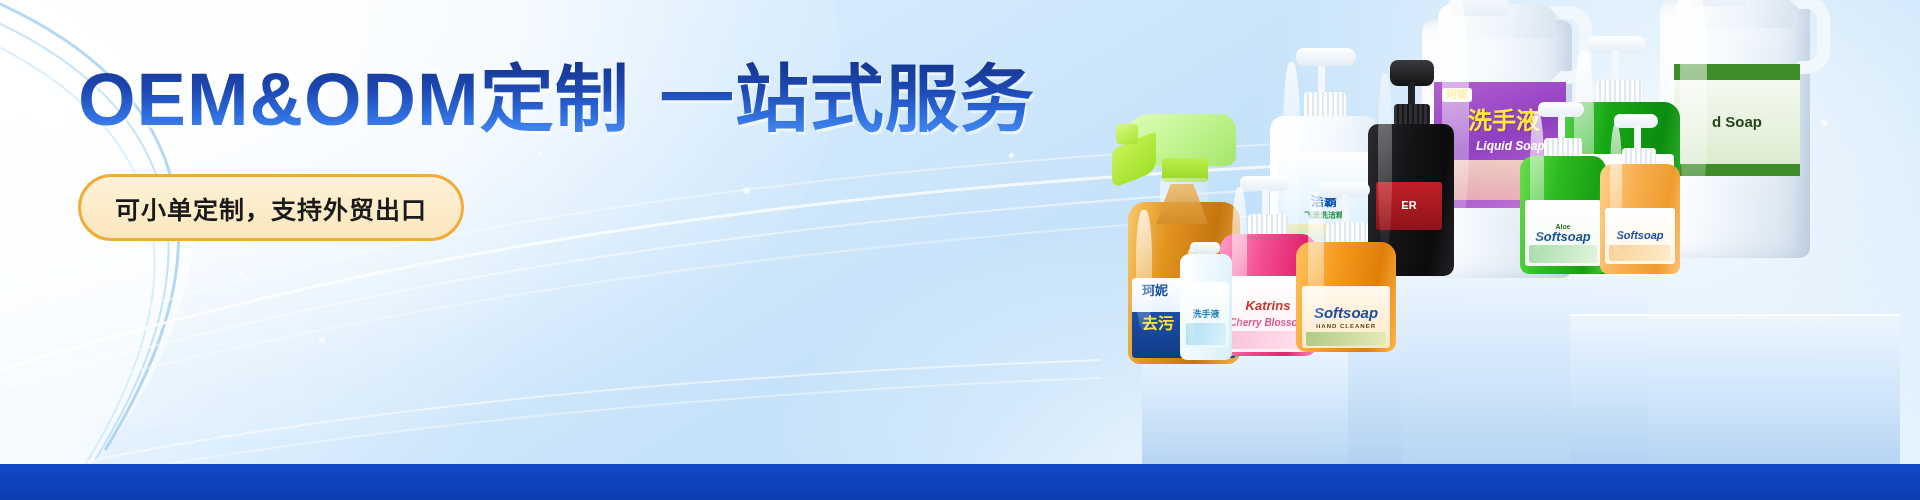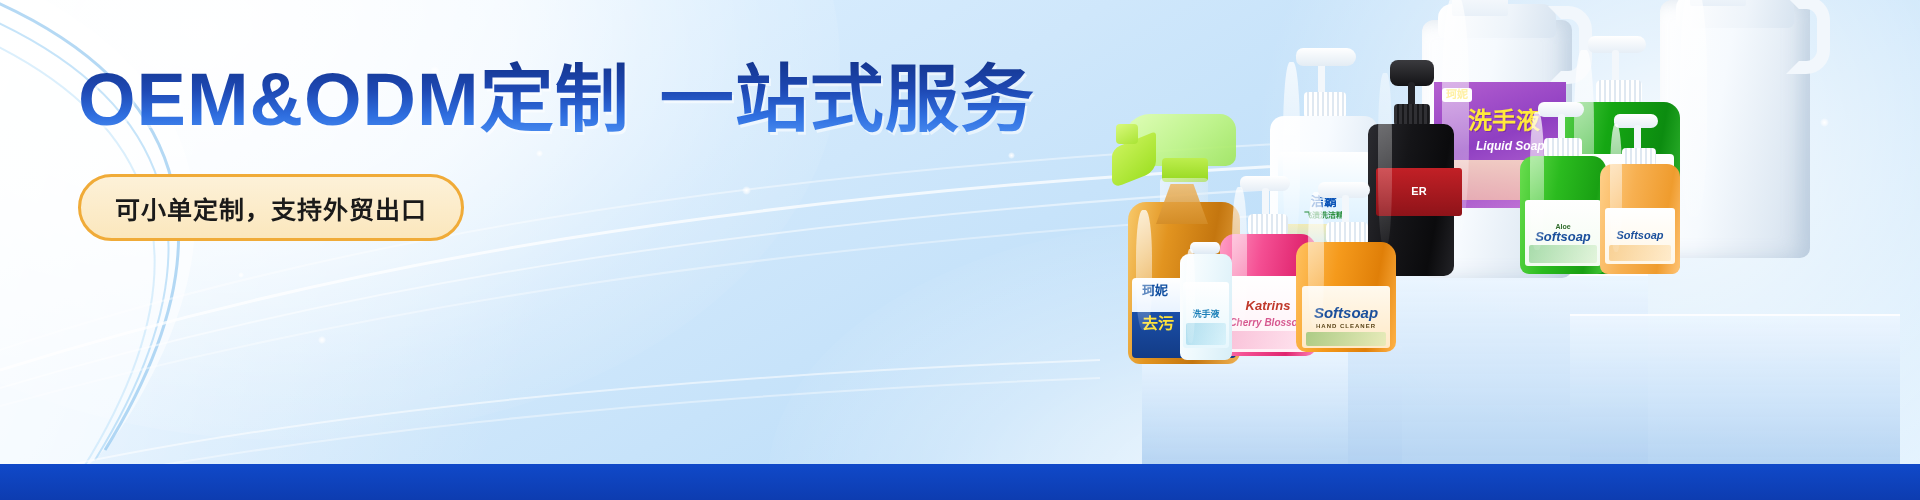--- a/index.html
+++ b/index.html
@@ -228,20 +228,28 @@
     <div class="podium left"></div>
     <div class="podium right"></div>
     <div class="podium far"></div>
 
     <div class="prod jerry" id="jerry2">
       <div class="can"></div>
       <div class="shoulder"></div>
       <div class="spout"></div>
 
       <div class="handle"></div>
+      <div class="label lt" style="left:14px; top:96px; width:126px; height:112px;
+            background:linear-gradient(180deg,#f4f9ef 0%,#e8f2df 55%,#dcebcf 100%);
+            border-top:16px solid #3f8d2a; border-bottom:12px solid #3f8d2a;
+            color:#ffffff;">
+        <span style="position:absolute;top:-14px;font-size:10px;color:#fff;">Katrins</span>
+        <span style="font-size:15px;color:#26471c;font-weight:bold;">d Soap</span>
+        <span style="position:absolute;bottom:-11px;font-size:8px;color:#fff;"></span>
+      </div>
       <div class="gloss"></div>
     </div>
 
     <div class="prod jerry" id="jerry1">
       <div class="can"></div>
       <div class="shoulder"></div>
       <div class="spout"></div>
 
       <div class="handle"></div>
       <div class="label lt" style="left:12px; top:104px; width:132px; height:126px;
@@ -275,21 +283,21 @@
     </div>
 
     <div class="prod" id="blackpump">
       <div class="pump-head" style="left:22px; top:0px; width:44px; height:26px;
             background:linear-gradient(180deg,#3a3a3e,#131316); border-radius:8px;"></div>
       <div class="pump-stem" style="left:40px; top:22px; height:26px; background:#222226;"></div>
       <div class="pump-collar" style="left:26px; top:44px; width:36px; height:22px;
             background:repeating-linear-gradient(90deg,#303034 0 3px,#18181b 3px 5px);"></div>
       <div class="body" style="top:64px; border-radius:10px 10px 10px 10px;
             background:linear-gradient(100deg,#2b2b30 0%,#151518 40%,#0b0b0d 75%,#232327 100%);"></div>
-      <div class="label lt" style="left:8px; top:108px; width:86px; height:48px;
+      <div class="label lt" style="left:8px; top:122px; width:66px; height:48px;
             background:linear-gradient(180deg,#c22026 0%,#8e1319 100%); border-radius:3px;">
         <span style="font-size:11px;color:#ffffff;">ER</span>
       </div>
       <div class="gloss" style="background:linear-gradient(180deg,rgba(255,255,255,.45),rgba(255,255,255,.05));"></div>
     </div>
 
     <div class="prod" id="greenbig">
       <div class="pump-head" style="left:28px; top:0px; width:58px; height:17px;
             background:linear-gradient(180deg,#ffffff,#e6eef6);"></div>
       <div class="pump-stem" style="left:52px; top:14px; height:34px;"></div>

